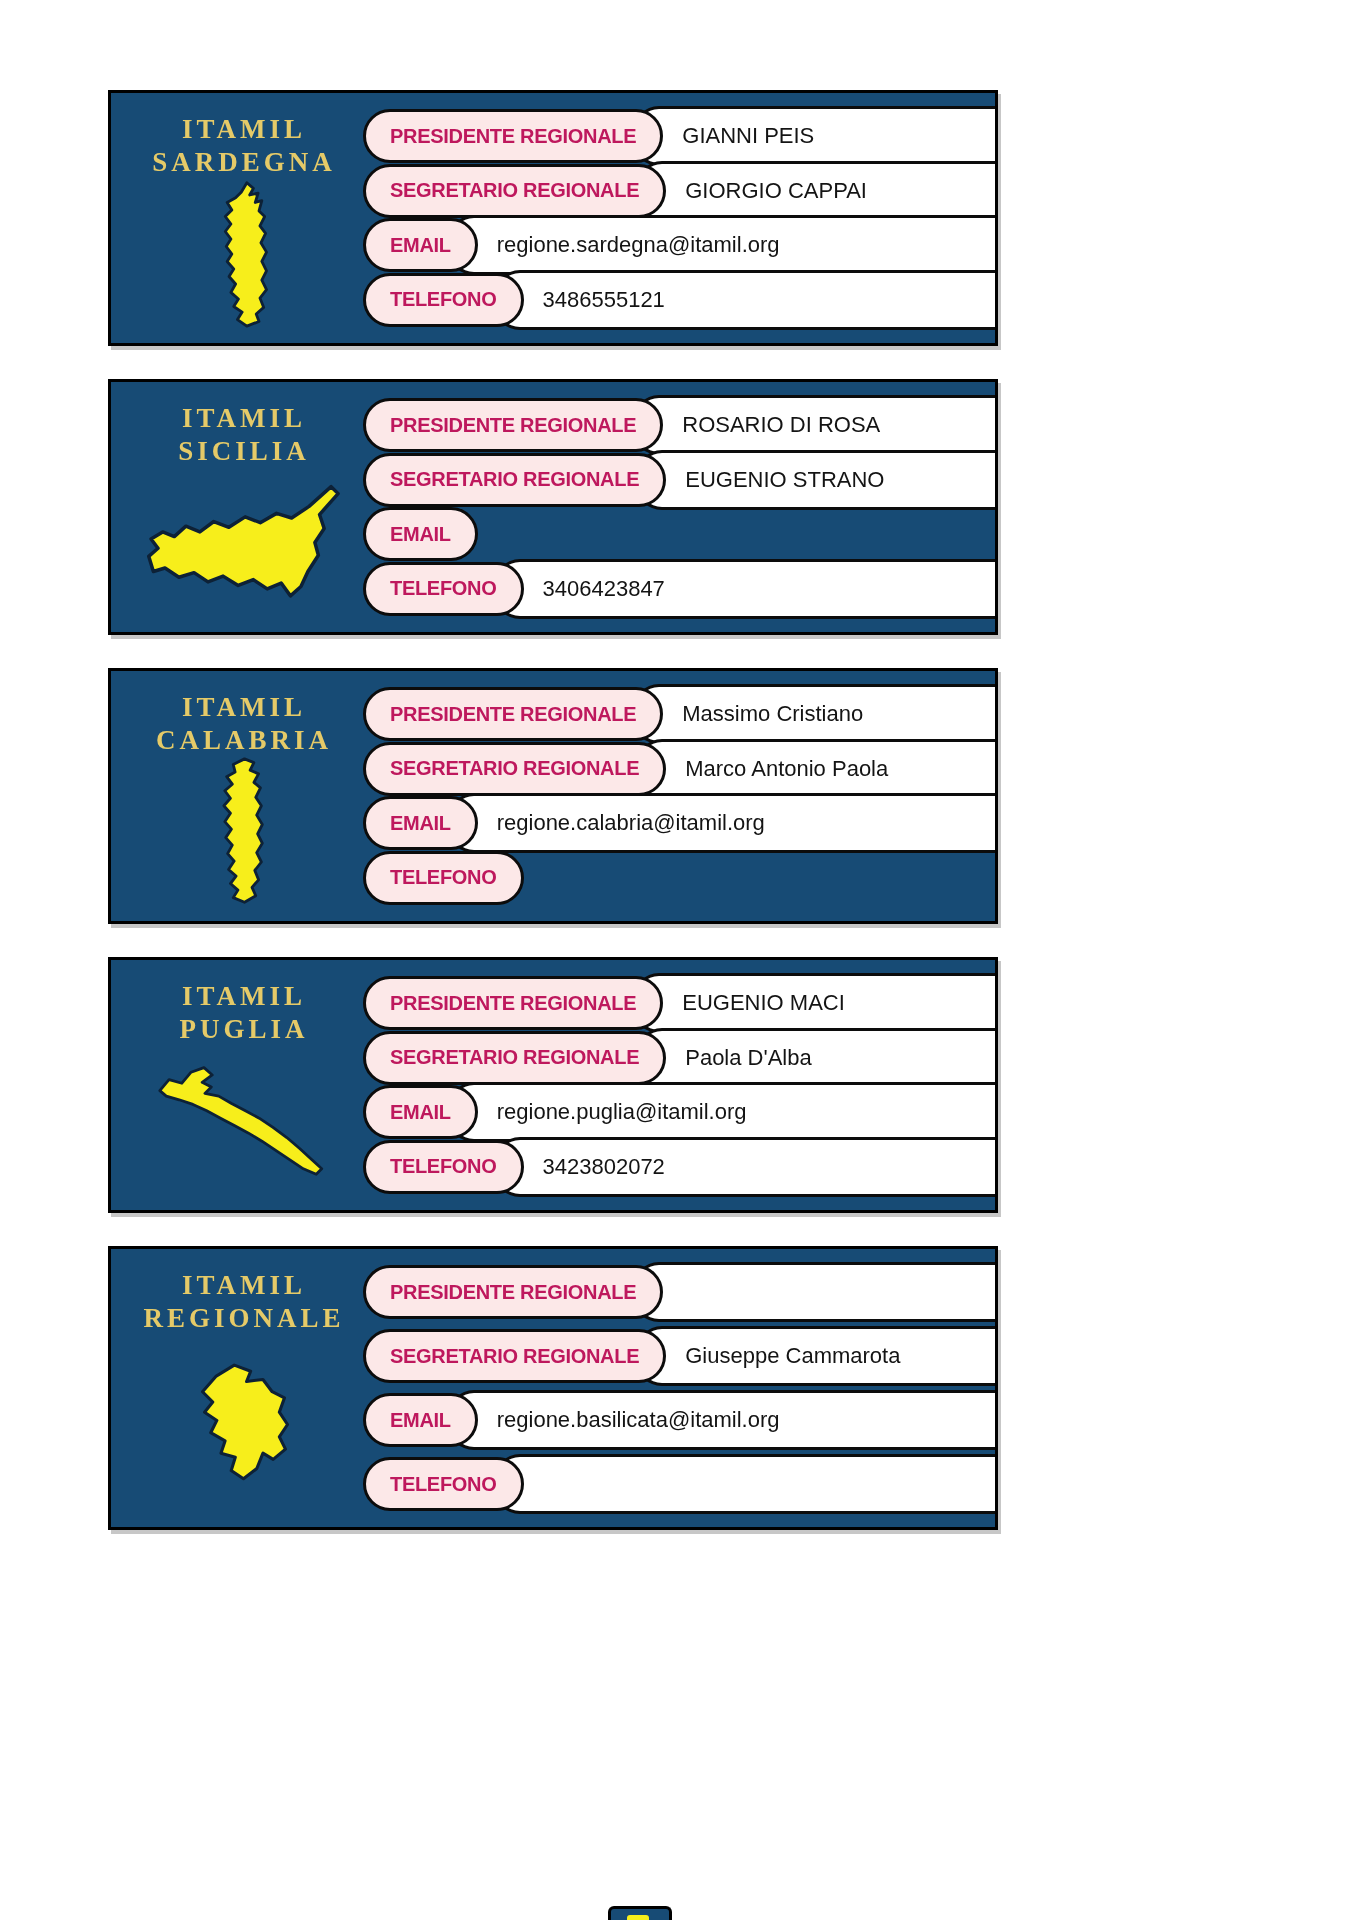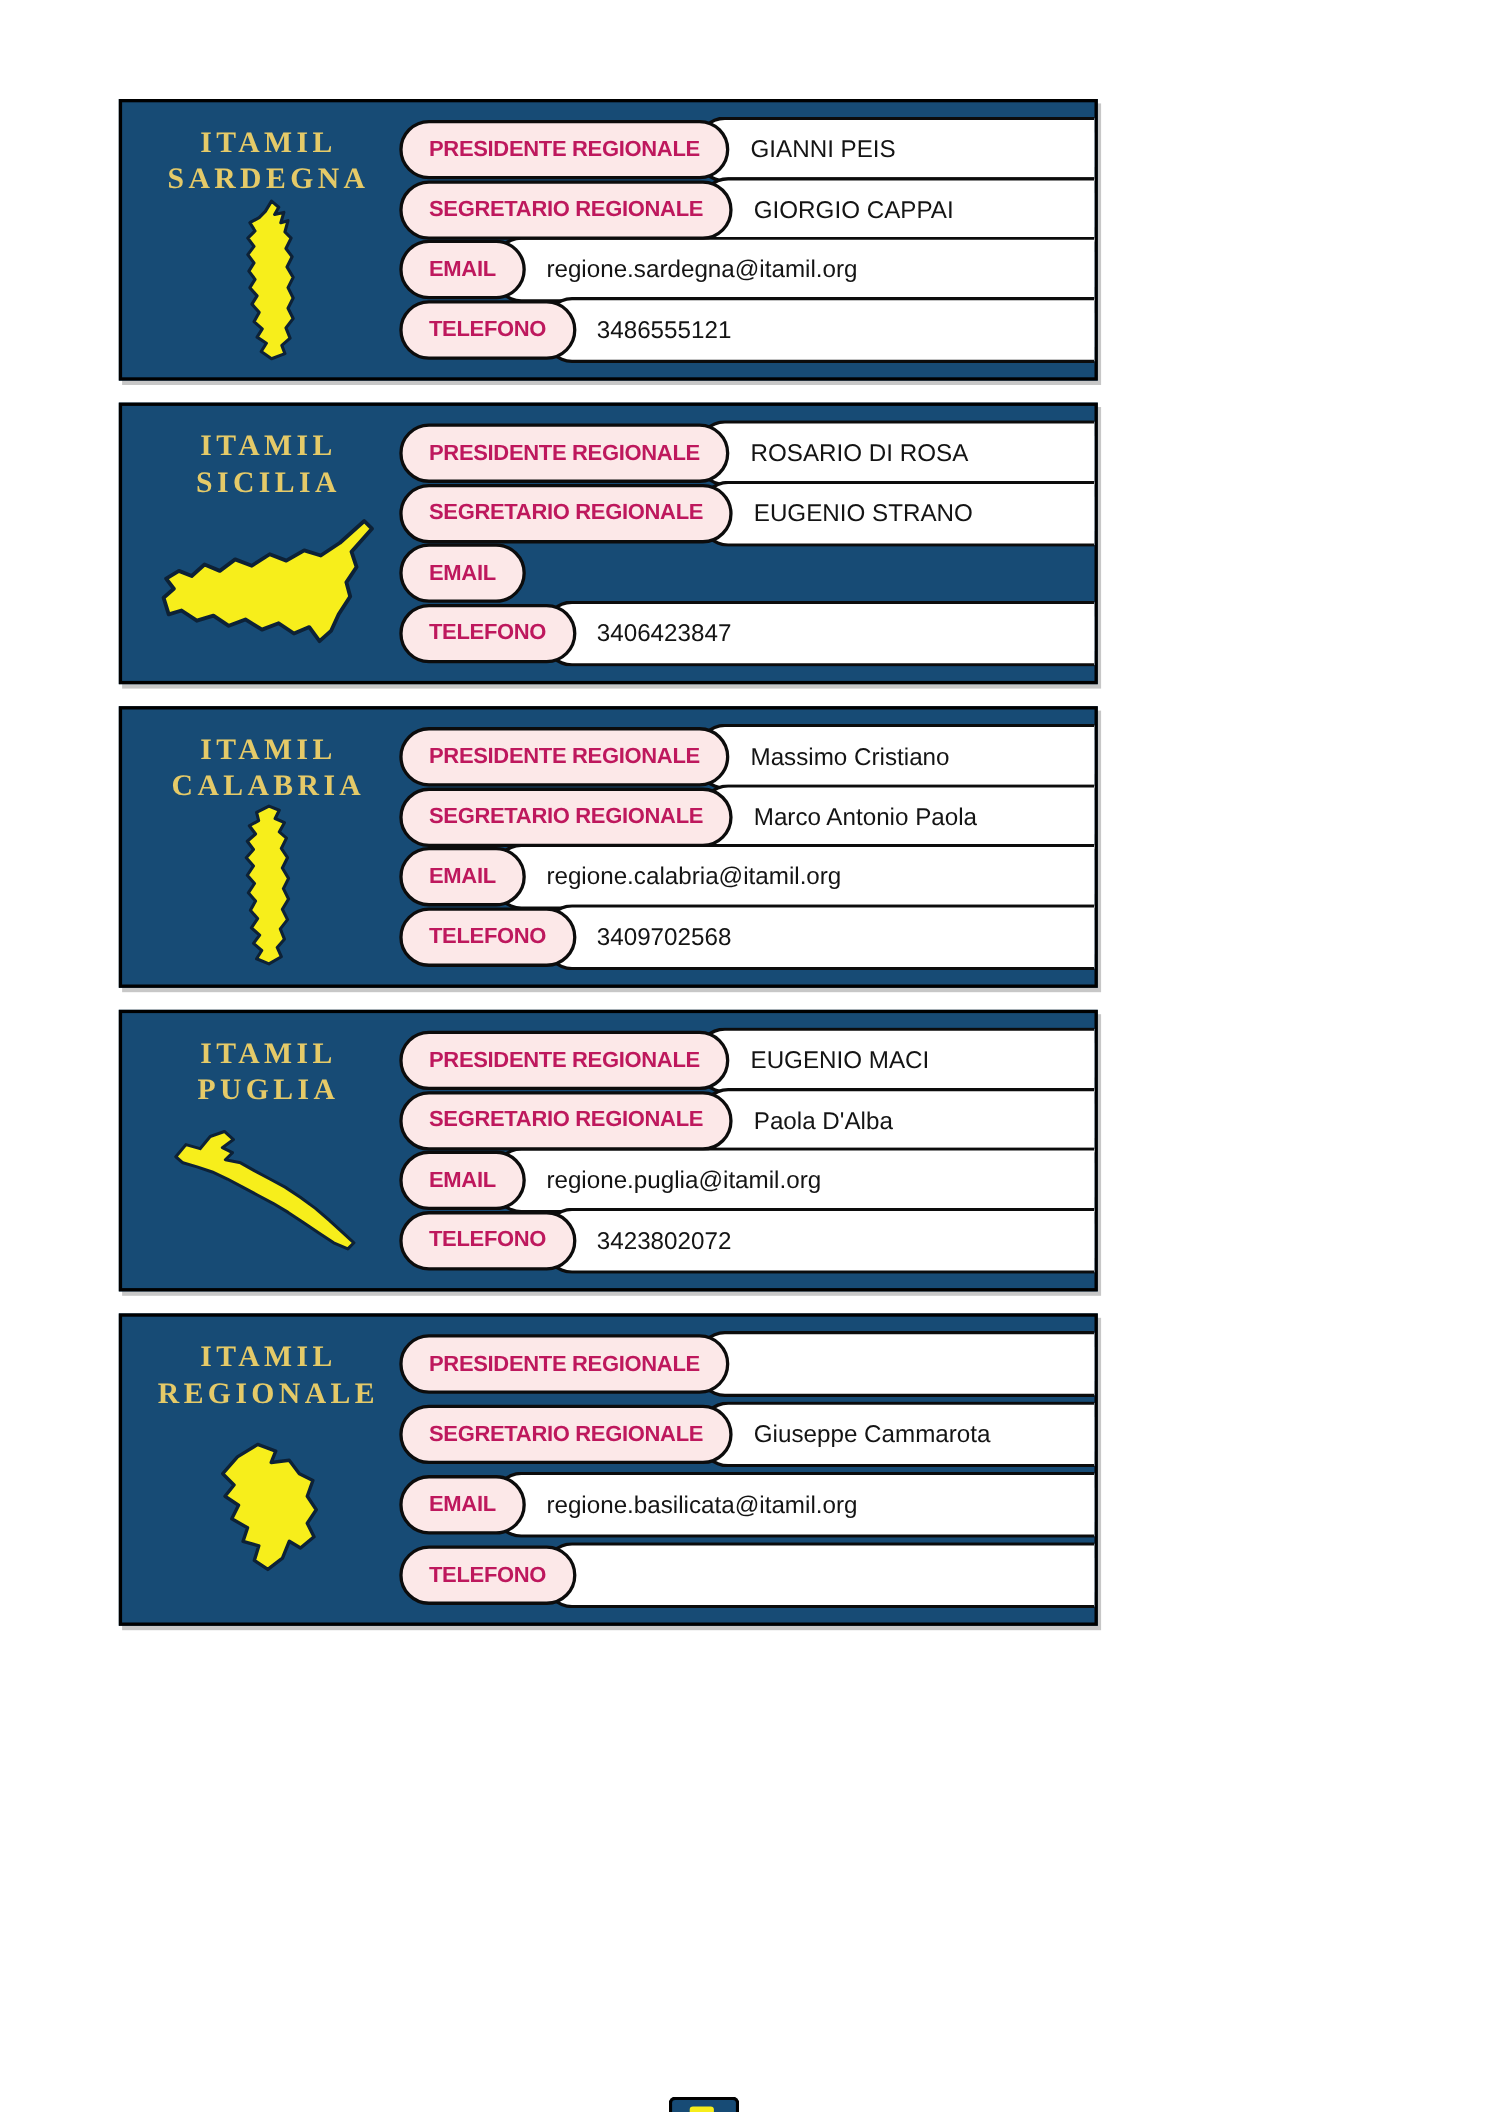--- a/index.html
+++ b/index.html
@@ -3,21 +3,21 @@
 <meta charset="utf-8">
 <style>
   html,body{margin:0;padding:0;}
   body{
     width:1357px;height:1920px;background:#ffffff;position:relative;
     font-family:"Liberation Sans", sans-serif;
     -webkit-font-smoothing:antialiased;
   }
   .cards{
     position:absolute;left:108px;top:90px;width:890px;
-    display:flex;flex-direction:column;gap:20px;border-radius:20px;
+    display:flex;flex-direction:column;gap:33px;border-radius:20px;
   }
   .card{
     box-sizing:border-box;
     height:256px;
     background:#174b75;
     border:3px solid #000;
     box-shadow:3px 4px 0 rgba(0,0,0,.22);
     display:flex;
     padding:14px 0 14px 14px;
   }
@@ -183,21 +183,20 @@
       <div class="row">
         <div class="pill">SEGRETARIO REGIONALE</div>
         <div class="field">Marco Antonio Paola</div>
       </div>
       <div class="row">
         <div class="pill">EMAIL</div>
         <div class="field">regione.calabria@itamil.org</div>
       </div>
       <div class="row">
         <div class="pill">TELEFONO</div>
-        <div class="field">3409702568</div>
       </div>
     </div>
   </section>
 
   <section class="card">
     <div class="card-left">
       <div class="card-title">
         <div>ITAMIL</div>
         <div>PUGLIA</div>
       </div>

